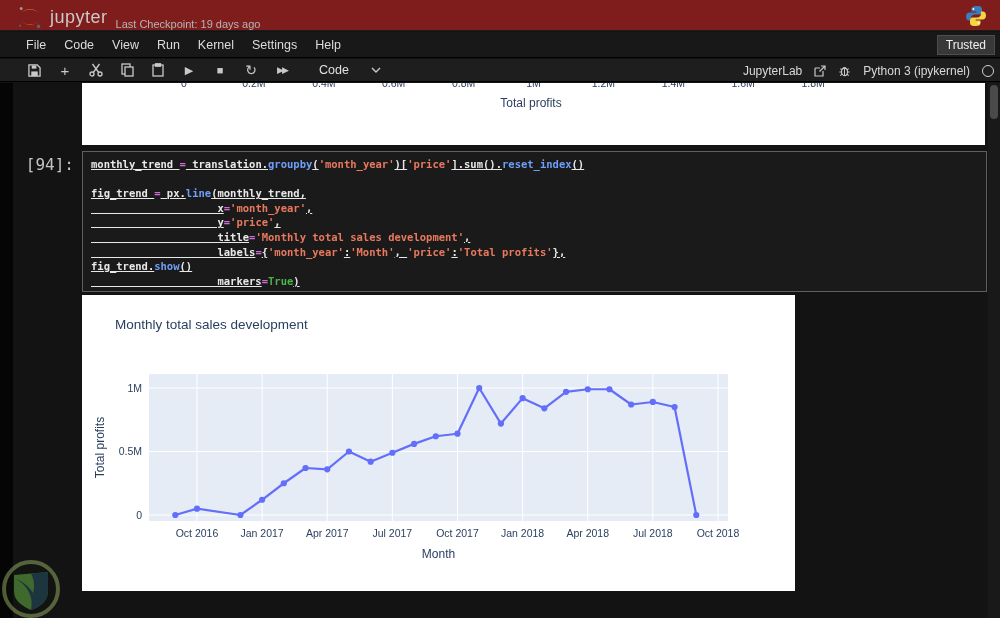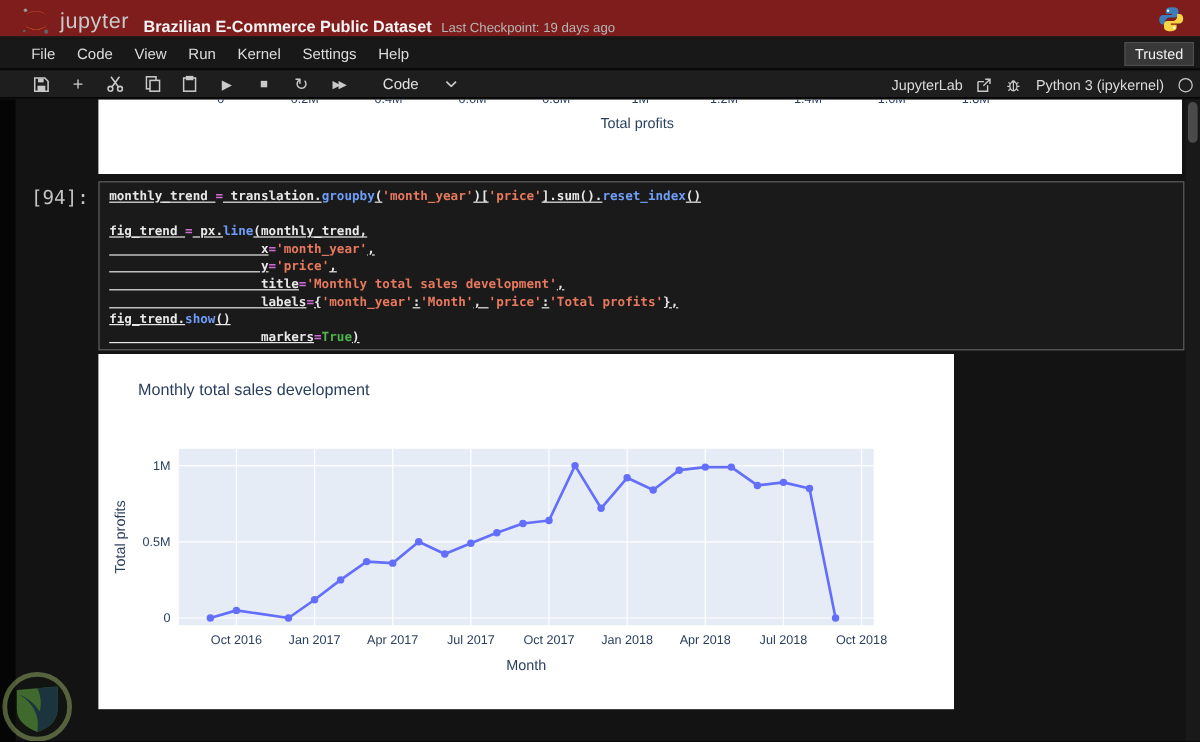--- a/index.html
+++ b/index.html
@@ -73,21 +73,20 @@
     <div class="brand-wrap">
       <svg width="26" height="26" viewBox="0 0 26 26">
         <path d="M4 17 A10.5 8 0 0 0 22 17 A12 10.5 0 0 1 4 17 Z" fill="#f37726"></path>
         <path d="M4 9 A10.5 8 0 0 1 22 9 A12 10.5 0 0 0 4 9 Z" fill="#f37726"></path>
         <circle cx="4.2" cy="4.6" r="1.5" fill="#989898"></circle>
         <circle cx="21.5" cy="22.4" r="1.8" fill="#616262"></circle>
         <circle cx="3.2" cy="21.8" r="1.1" fill="#616262"></circle>
       </svg>
       <span class="brand-text">jupyter</span>
     </div>
-    <span class="nb-title">Brazilian E-Commerce Public Dataset</span>
     <span class="nb-checkpoint">Last Checkpoint: 19 days ago</span>
     <span class="py-logo">
       <svg width="24" height="24" viewBox="0 0 24 24">
         <path d="M12 2c-3 0-4.5 1.2-4.5 3v2.4h4.8v1H5.4C3.5 8.4 2 9.8 2 12.4c0 2.5 1.3 4 3.2 4h1.9v-2.6c0-1.9 1.7-3.3 3.6-3.3h4.6c1.5 0 2.7-1.2 2.7-2.8V5c0-1.8-1.6-3-4-3z" fill="#3d7dbb"></path>
         <path d="M12 22c3 0 4.5-1.2 4.5-3v-2.4h-4.8v-1h6.9c1.9 0 3.4-1.4 3.4-4 0-2.5-1.3-4-3.2-4h-1.9v2.6c0 1.9-1.7 3.3-3.6 3.3H8.7c-1.5 0-2.7 1.2-2.7 2.8V19c0 1.8 1.6 3 4 3z" fill="#f5d542"></path>
         <circle cx="9.4" cy="4.9" r="1" fill="#fff"></circle>
         <circle cx="14.6" cy="19.1" r="1" fill="#fff"></circle>
       </svg>
     </span>
   </div>

